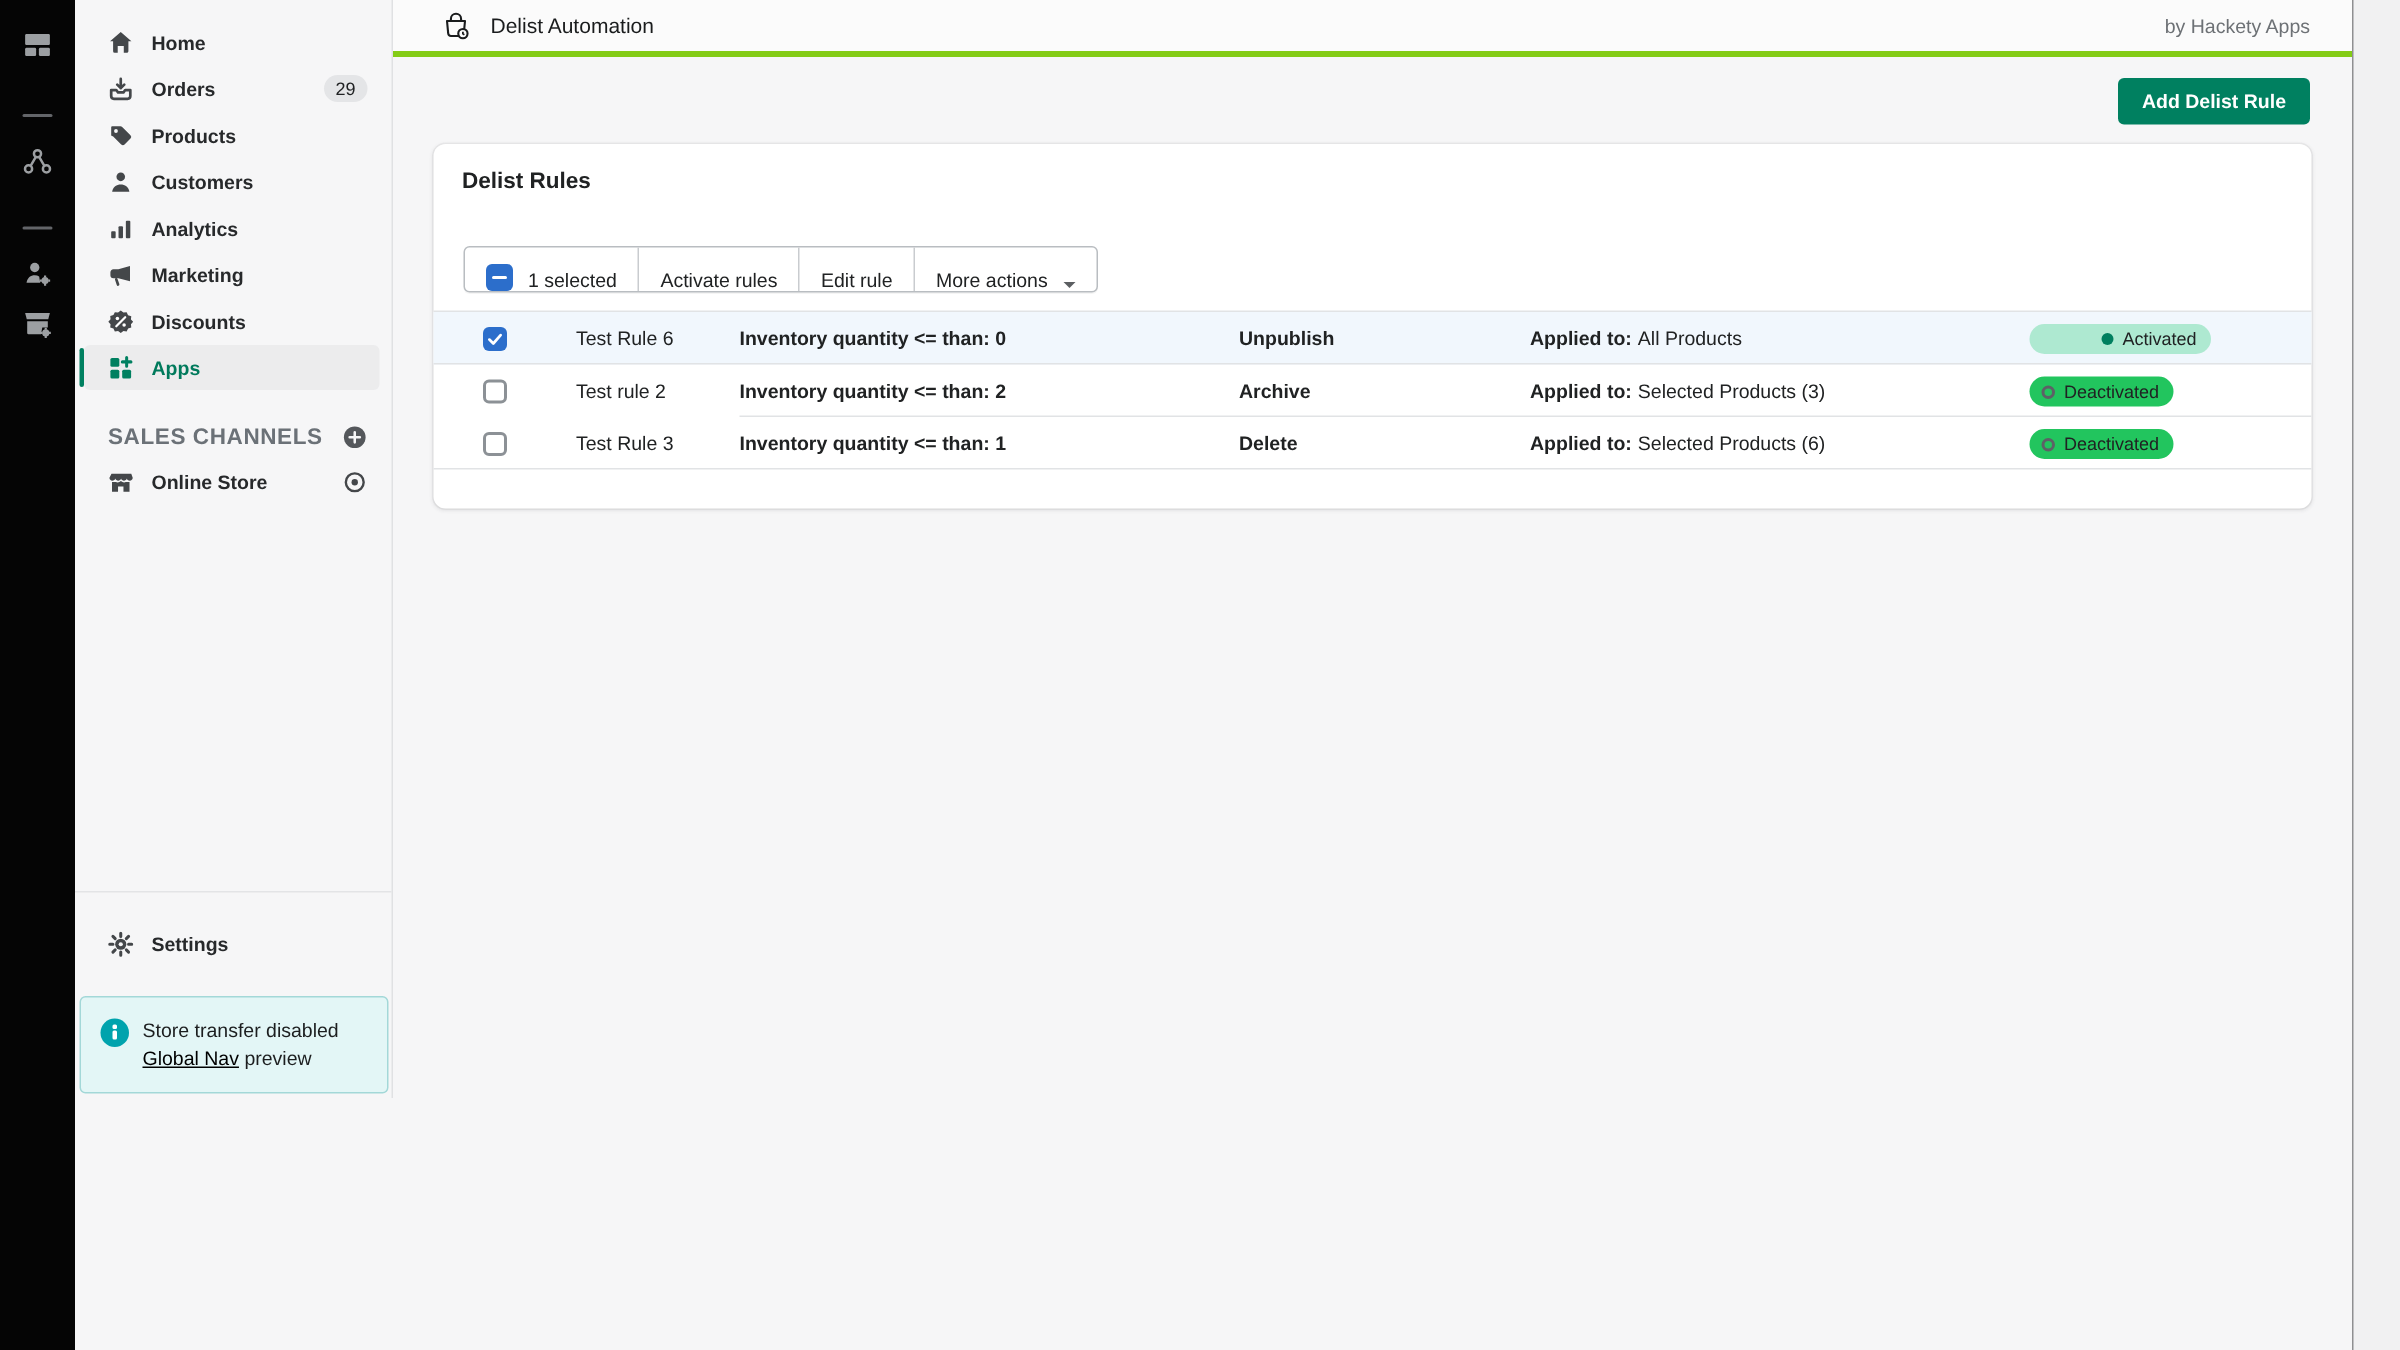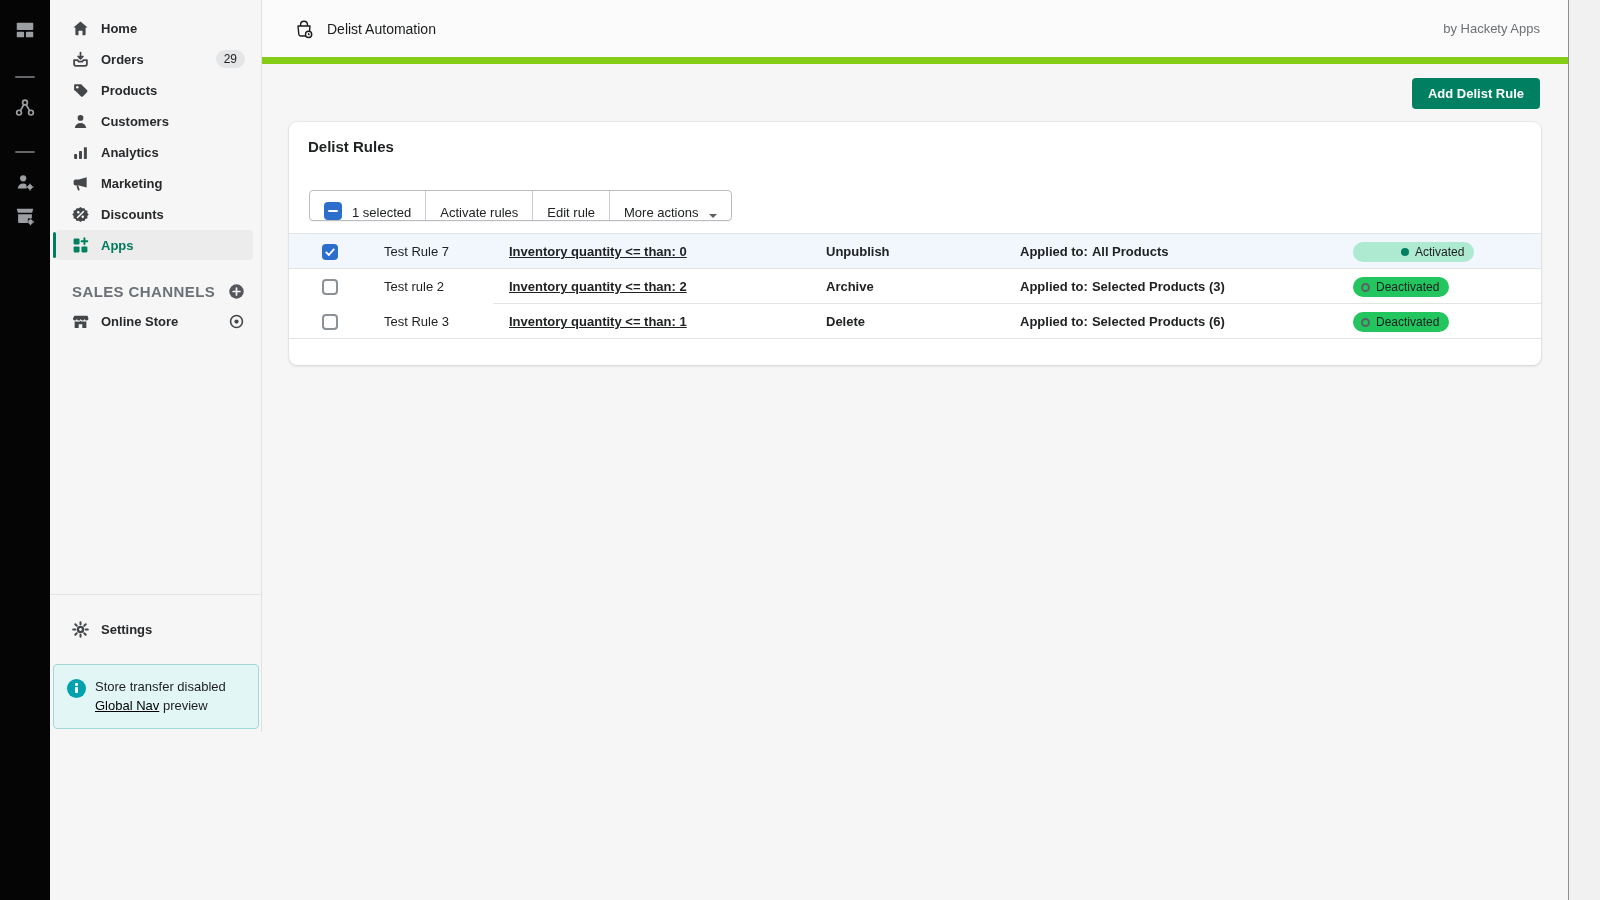--- a/index.html
+++ b/index.html
@@ -27,21 +27,21 @@
   .settings-row { position:absolute; left:6px; right:8px; bottom:88px; }
   .settings-row .nav-item { margin:0; }
   .notice { position:absolute; left:3px; right:2px; bottom:3px; height:65px; background:#e3f6f6; border:1.5px solid #a3d8d8; border-radius:4px; padding:12px 8px 0 41px; font-size:13px; line-height:19px; color:#1c1e1f; }
   .notice-ic { position:absolute; left:13px; top:14px; width:19px; height:19px; border-radius:50%; background:#00a3ad; }
   .notice-ic::before { content:""; position:absolute; left:8.2px; top:4px; width:2.6px; height:2.6px; background:#fff; border-radius:1px; }
   .notice-ic::after { content:""; position:absolute; left:8.2px; top:8px; width:2.6px; height:6.4px; background:#fff; border-radius:1px; }
   .notice a, .notice .lnk { color:#000000; text-decoration:underline; cursor:pointer; }
 
   
   .main { position:absolute; left:262px; top:0; width:1306px; height:900px; background:#f6f6f7; }
-  .topbar { height:64px; background:#fbfbfb; border-bottom:7px solid #84cc16; display:flex; align-items:center; padding:0 28px 0 32px; gap:13px; }
+  .topbar { height:38px; background:#fbfbfb; border-bottom:4px solid #84cc16; display:flex; align-items:center; padding:0 28px 0 32px; gap:13px; }
   .topbar-title { font-size:14px; color:#1a1c1d; }
   .topbar-by { margin-left:auto; font-size:13px; color:#6d7175; }
 
   .content { position:relative; height:845px; }
   .add-btn { position:absolute; top:14px; right:28px; height:31px; padding:0 16px; background:#008060; color:#fff; border:none; border-radius:4px; font-size:13px; font-weight:600; font-family:inherit; cursor:pointer; }
 
   .card { position:absolute; left:27px; top:58px; width:1252px; height:243px; background:#fff; border-radius:8px; box-shadow:0 0 0 1px rgba(63,63,68,.05), 0 1px 3px rgba(63,63,68,.15); }
   .card-title { position:absolute; left:19px; top:16px; font-size:15px; font-weight:700; color:#202223; }
 
   .toolbar { position:absolute; left:20px; top:68px; height:31px; display:flex; align-items:stretch; background:#fff; border:1px solid #b9bdc1; border-radius:4px; box-shadow:0 1px 0 rgba(0,0,0,.04); }
@@ -52,25 +52,25 @@
   .caret { width:0; height:0; border:4px solid transparent; border-top-color:#5c5f62; margin-left:1px; transform:translateY(2px); }
 
   .rules-table { position:absolute; left:0; right:0; top:111px; border-top:1px solid #e1e3e5; }
   .rrow { position:relative; height:35px; font-size:13px; cursor:pointer; }
   .rrow.selected { background:#f1f7fd; }
   .rrow::after { content:""; position:absolute; bottom:0; height:1px; background:#e1e3e5; left:0; right:0; }
   .rrow.inset-sep::after { left:204px; }
   .cell { position:absolute; top:0; line-height:35px; white-space:nowrap; }
   .c-check { left:33px; top:10px; line-height:normal; }
   .c-name { left:95px; color:#202223; }
-  .c-cond { left:220px; font-weight:600;text-decoration:underline; }
+  .c-cond { left:204px; font-weight:600; }
   .c-act  { left:537px; font-weight:600; }
   .c-appl { left:731px; }
   .c-appl b { font-weight:700; }
-  .c-appl .val { margin-left:4px; font-weight:700; }
+  .c-appl .val { margin-left:4px; font-weight:400; }
   .c-badge { left:1064px; top:8px; line-height:normal; }
   .chk { width:16px; height:16px; border:2px solid #8c9196; border-radius:4px; background:#fff; display:block; }
   .chk.on { border:none; background:#2c6ecb; width:16px; height:16px; display:flex; align-items:center; justify-content:center; }
   .badge { display:inline-flex; align-items:center; gap:6px; height:20px; padding:0 10px 0 8px; border-radius:11px; font-size:12px; color:#202223; }
   .badge.active { background:#aee9d1;padding-left:48px; }
   .badge.inactive { background:#22c55e; }
   .dot { width:8px; height:8px; border-radius:50%; background:#007f5f; }
   .ring { width:9px; height:9px; border-radius:50%; border:2px solid #5d6166; background:transparent; }
 
   .gutter { position:absolute; left:1568px; top:0; width:32px; height:900px; background:#f1f1f2; border-left:1px solid #8f8f91; }
@@ -297,21 +297,21 @@
         <div class="rules-table">
 
           <div class="rrow selected">
             <span class="cell c-check">
               <span class="chk on">
                 <svg width="12" height="12" viewBox="0 0 16 16" fill="none" stroke="#fff" stroke-width="2.4" stroke-linecap="round" stroke-linejoin="round">
                     <path d="M3 8.5 6.5 12 13 4.5"></path>
                   </svg>
               </span>
             </span>
-            <span class="cell c-name">Test Rule 7</span>
+            <span class="cell c-name">Test Rule 6</span>
             <span class="cell c-cond">Inventory quantity &lt;= than: 0</span>
             <span class="cell c-act">Unpublish</span>
             <span class="cell c-appl"><b>Applied to:</b><span class="val">All Products</span></span>
             <span class="cell c-badge">
               <span class="badge active">
                   <span class="dot"></span>
                   <span>Activated</span>
                 </span>
             </span>
           </div>

